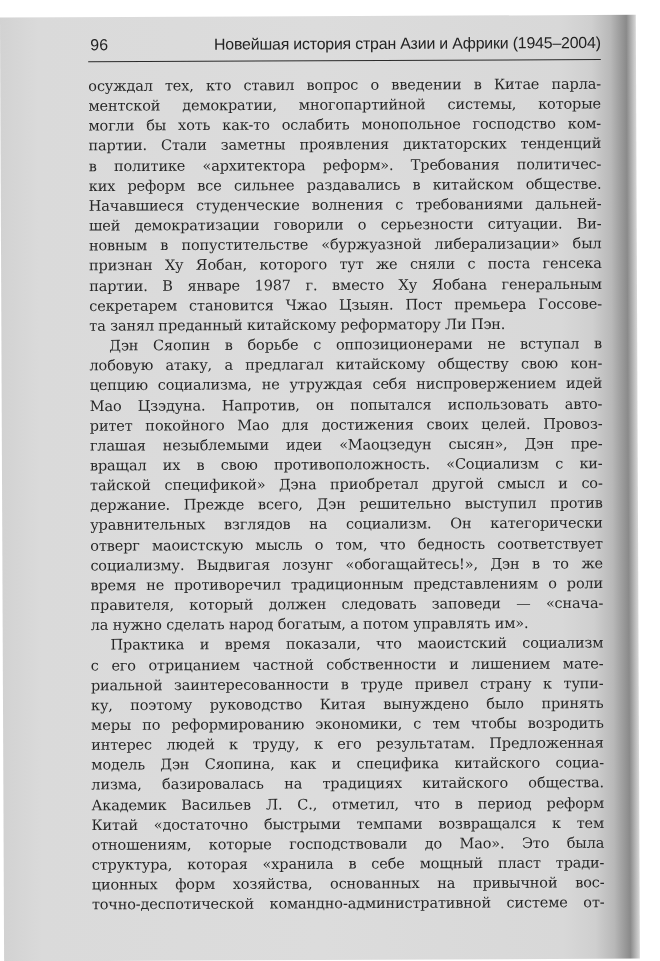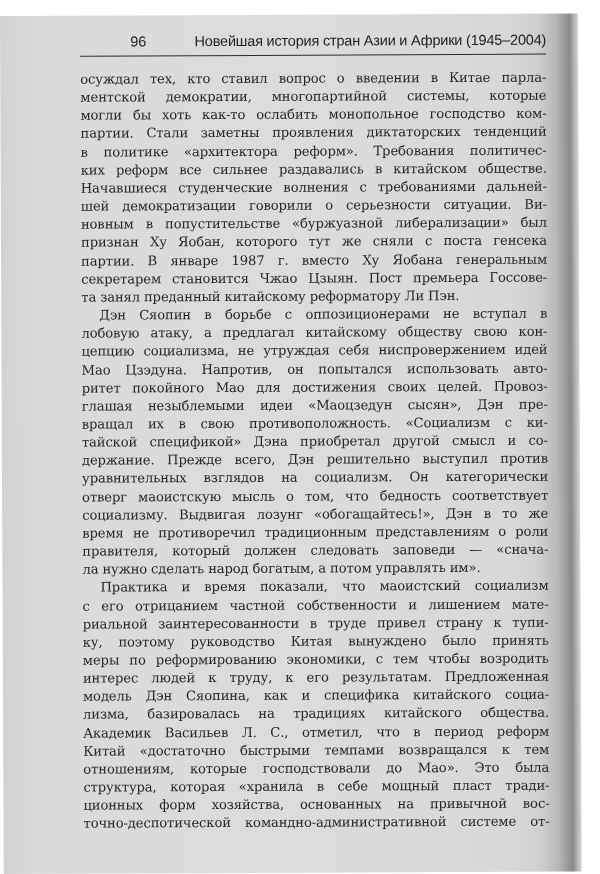--- a/index.html
+++ b/index.html
@@ -14,21 +14,21 @@
   }
   .page::after {
     content: ""; position: absolute; left: 0; right: 0; bottom: 0; height: 40px;
     background: transparent;
   }
   .header {
     position: absolute; left: 80px; top: 14px; width: 466px; height: 26px;
     border-bottom: 1.5px solid #2a2a2a;
     font-family: "Liberation Sans", sans-serif; font-size: 14.5px; color: #222;
   }
-  .page-number { position: absolute; left: 2px; top: 4px; margin-left: 48px; }
+  .page-number { position: absolute; left: 2px; top: 4px; }
   .running-title { position: absolute; right: 0; top: 4px; letter-spacing: -0.2px; }
   .body-text {
     position: absolute; left: 80px; top: 55px; width: 466px;
     font-family: "DejaVu Serif", serif; font-size: 13.2px; line-height: 18.15px;
     color: #262626; text-align: justify; letter-spacing: -0.15px;
   }
   .line { display: block; white-space: nowrap; text-align-last: justify; text-align: justify; }
   .line.last { text-align-last: left; }
   .line.indent { padding-left: 18px; }
 </style>

